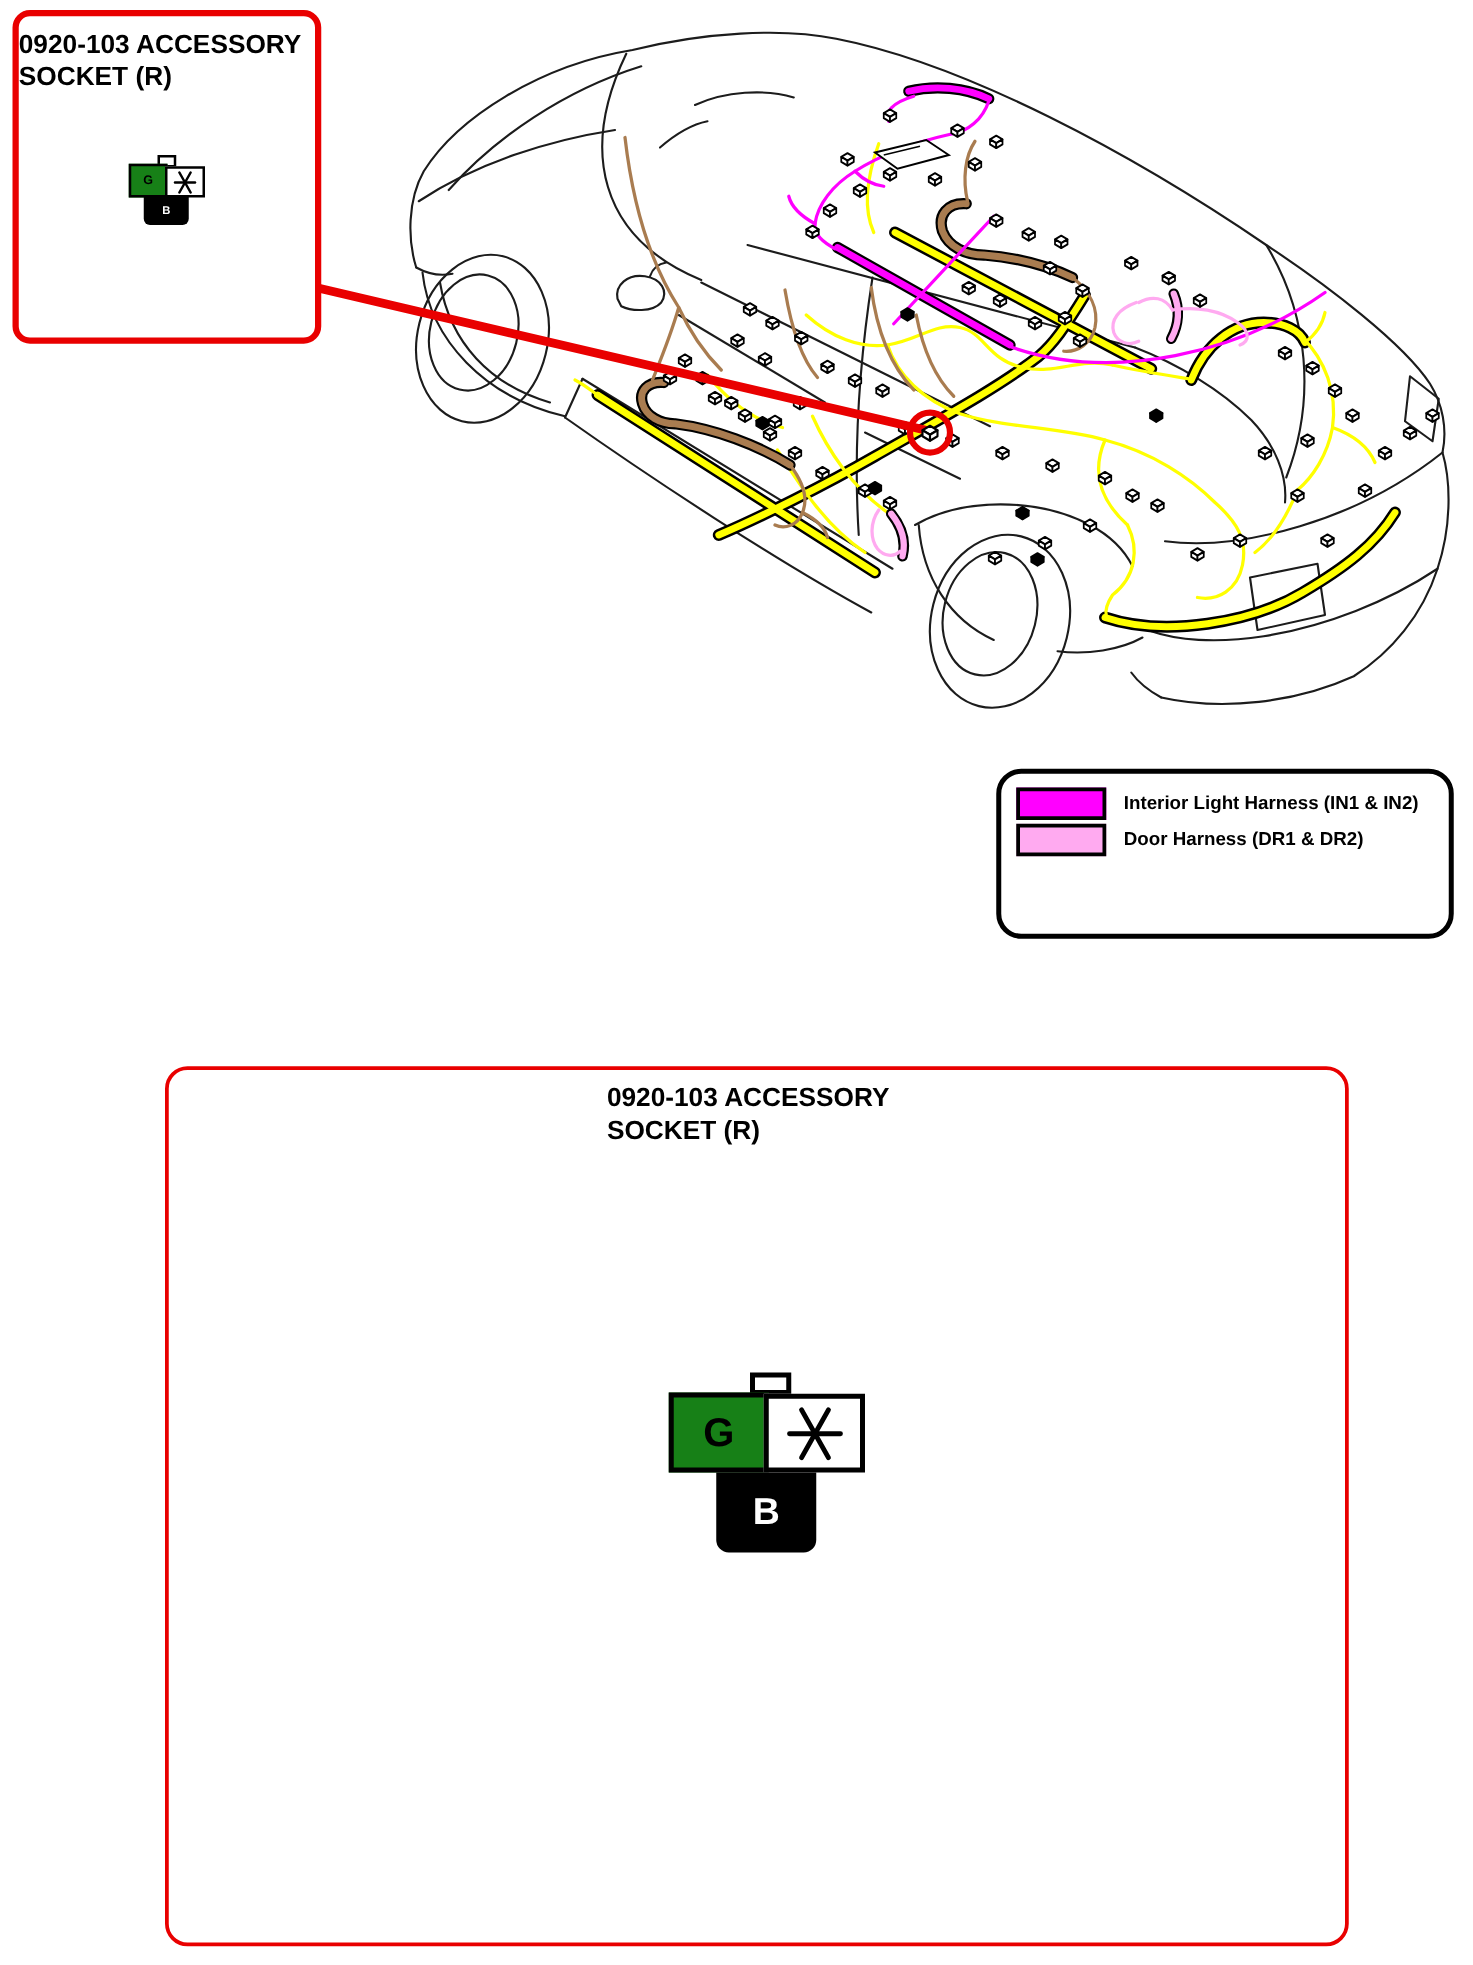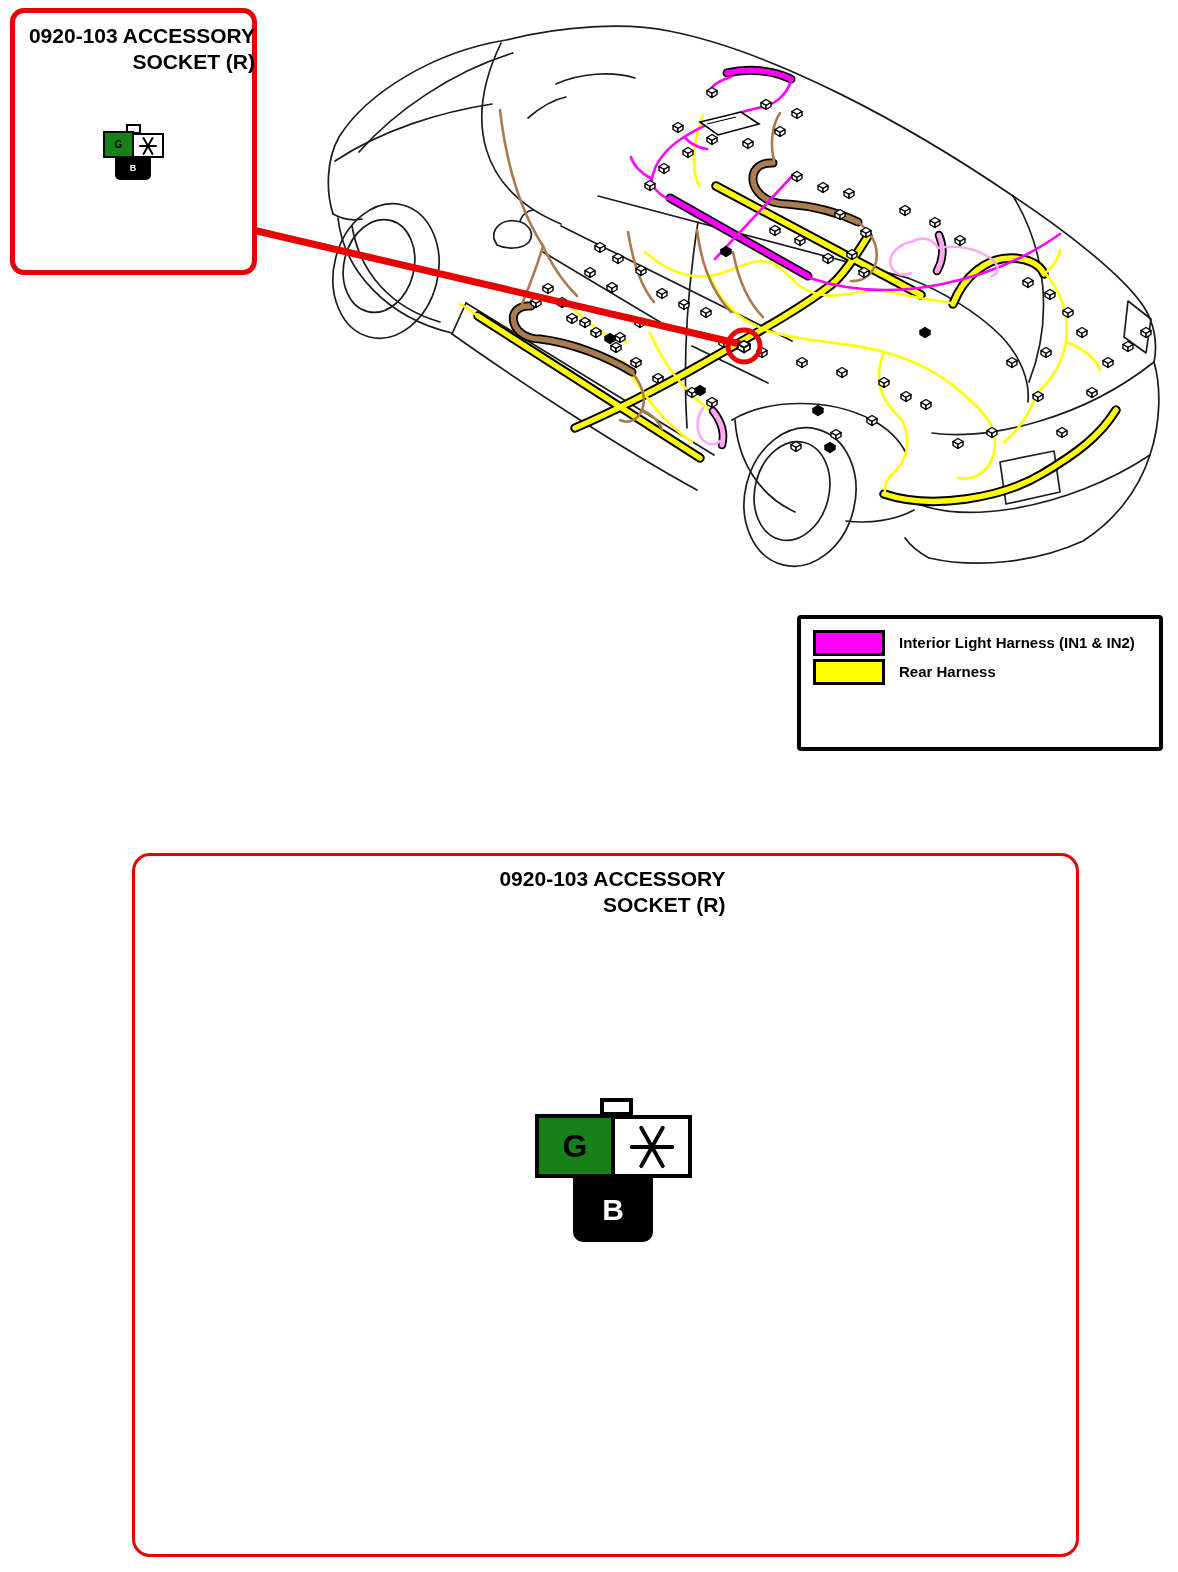--- a/index.html
+++ b/index.html
@@ -3,25 +3,25 @@
 <meta charset="utf-8">
 <style>
   html,body{margin:0;padding:0;background:#fff;}
   .page{position:relative;width:1178px;height:1572px;background:#fff;overflow:hidden;
         font-family:"Liberation Sans", sans-serif;}
   .car-art{position:absolute;left:250px;top:0;width:928px;height:620px;}
   
   .callout{position:absolute;box-sizing:border-box;background:#fff;}
   .callout-sm{left:10px;top:8px;width:247px;height:267px;border:5px solid #E90000;border-radius:14px;z-index:5;}
   .callout-lg{left:132px;top:853px;width:947px;height:704px;border:3px solid #E90000;border-radius:18px;}
-  .callout-title{margin:10px auto 0 auto;width:240px;text-align:right;font-weight:bold;
+  .callout-title{margin:10px auto 0 auto;width:240px;text-align:left;font-weight:bold;
                  font-size:21px;line-height:1.22;color:#000;}
   
   .legend{position:absolute;left:797px;top:615px;width:366px;height:136px;box-sizing:border-box;
-          border:4px solid #000;border-radius:4px;background:#fff;padding:9px 8px 0 12px;}
+          border:4px solid #000;border-radius:20px;background:#fff;padding:9px 8px 0 12px;}
   .legend-row{display:flex;align-items:center;height:29px;}
   .legend-swatch{display:inline-block;width:66px;height:20px;border:3px solid #000;box-sizing:content-box;flex:0 0 auto;}
   .legend-label{margin-left:14px;font-weight:bold;font-size:15px;color:#000;white-space:nowrap;}
   
   .connector{position:absolute;}
   .connector .cell{position:absolute;box-sizing:border-box;display:flex;align-items:center;justify-content:center;}
   .connector-sm{left:88px;top:110px;width:80px;height:70px;}
   .connector-sm .tab{left:23px;top:1px;width:15px;height:10px;border:2px solid #000;background:#fff;}
   .connector-sm .cell-green{left:0;top:8px;width:31px;height:27px;border:2px solid #000;}
   .connector-sm .cell-white{left:29px;top:10px;width:32px;height:25px;border:2px solid #000;background:#fff;}
@@ -292,22 +292,22 @@
     </div>
   </div>
 
   <div class="legend">
     <div>
         <div class="legend-row">
           <span class="legend-swatch" style="background-color: rgb(255, 0, 255);"></span>
           <span class="legend-label">Interior Light Harness (IN1 &amp; IN2)</span>
         </div>
         <div class="legend-row">
-          <span class="legend-swatch" style="background-color: rgb(255, 255, 0);"></span>
-          <span class="legend-label">Rear Harness</span>
+          <span class="legend-swatch" style="background-color: rgb(255, 170, 240);"></span>
+          <span class="legend-label">Door Harness (DR1 &amp; DR2)</span>
         </div>
       </div>
   </div>
 
   <div class="callout callout-lg">
     <div class="callout-title">0920-103 ACCESSORY SOCKET (R)</div>
     <div class="connector connector-lg">
       <div class="cell tab"></div>
       <div class="cell cell-green" style="background-color: rgb(23, 128, 23);">
         <span class="g-label">G</span>

